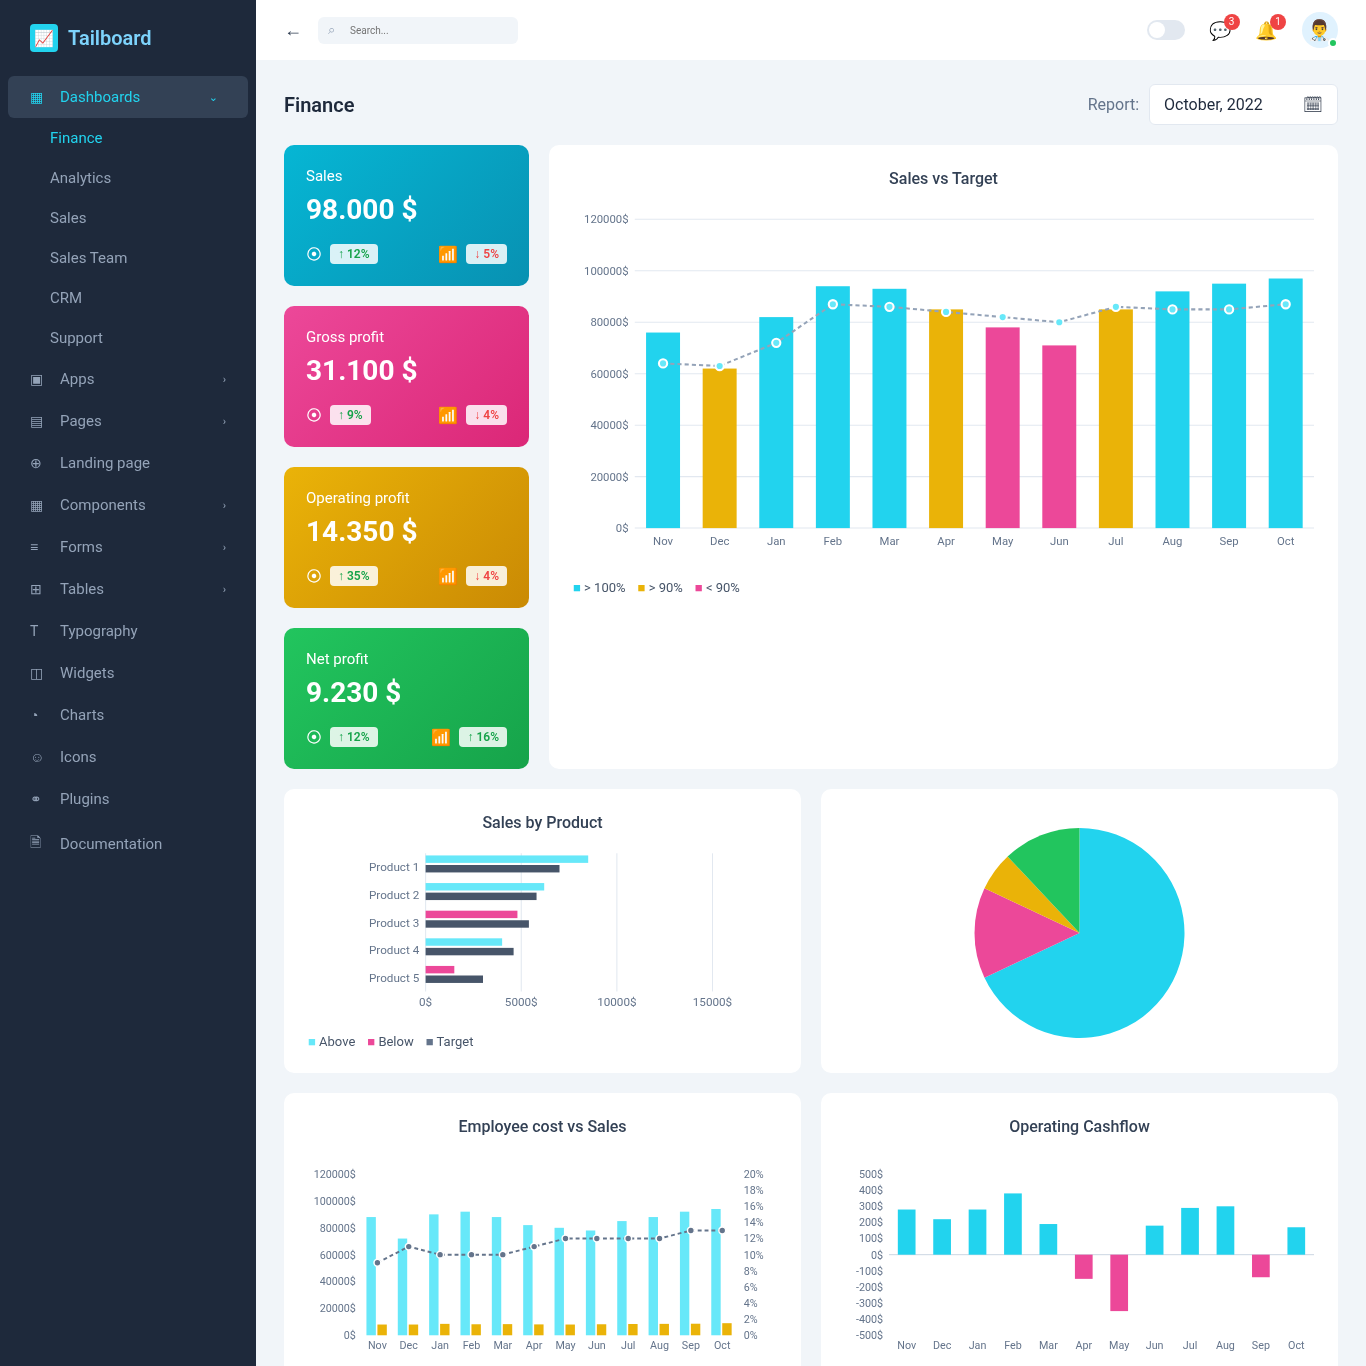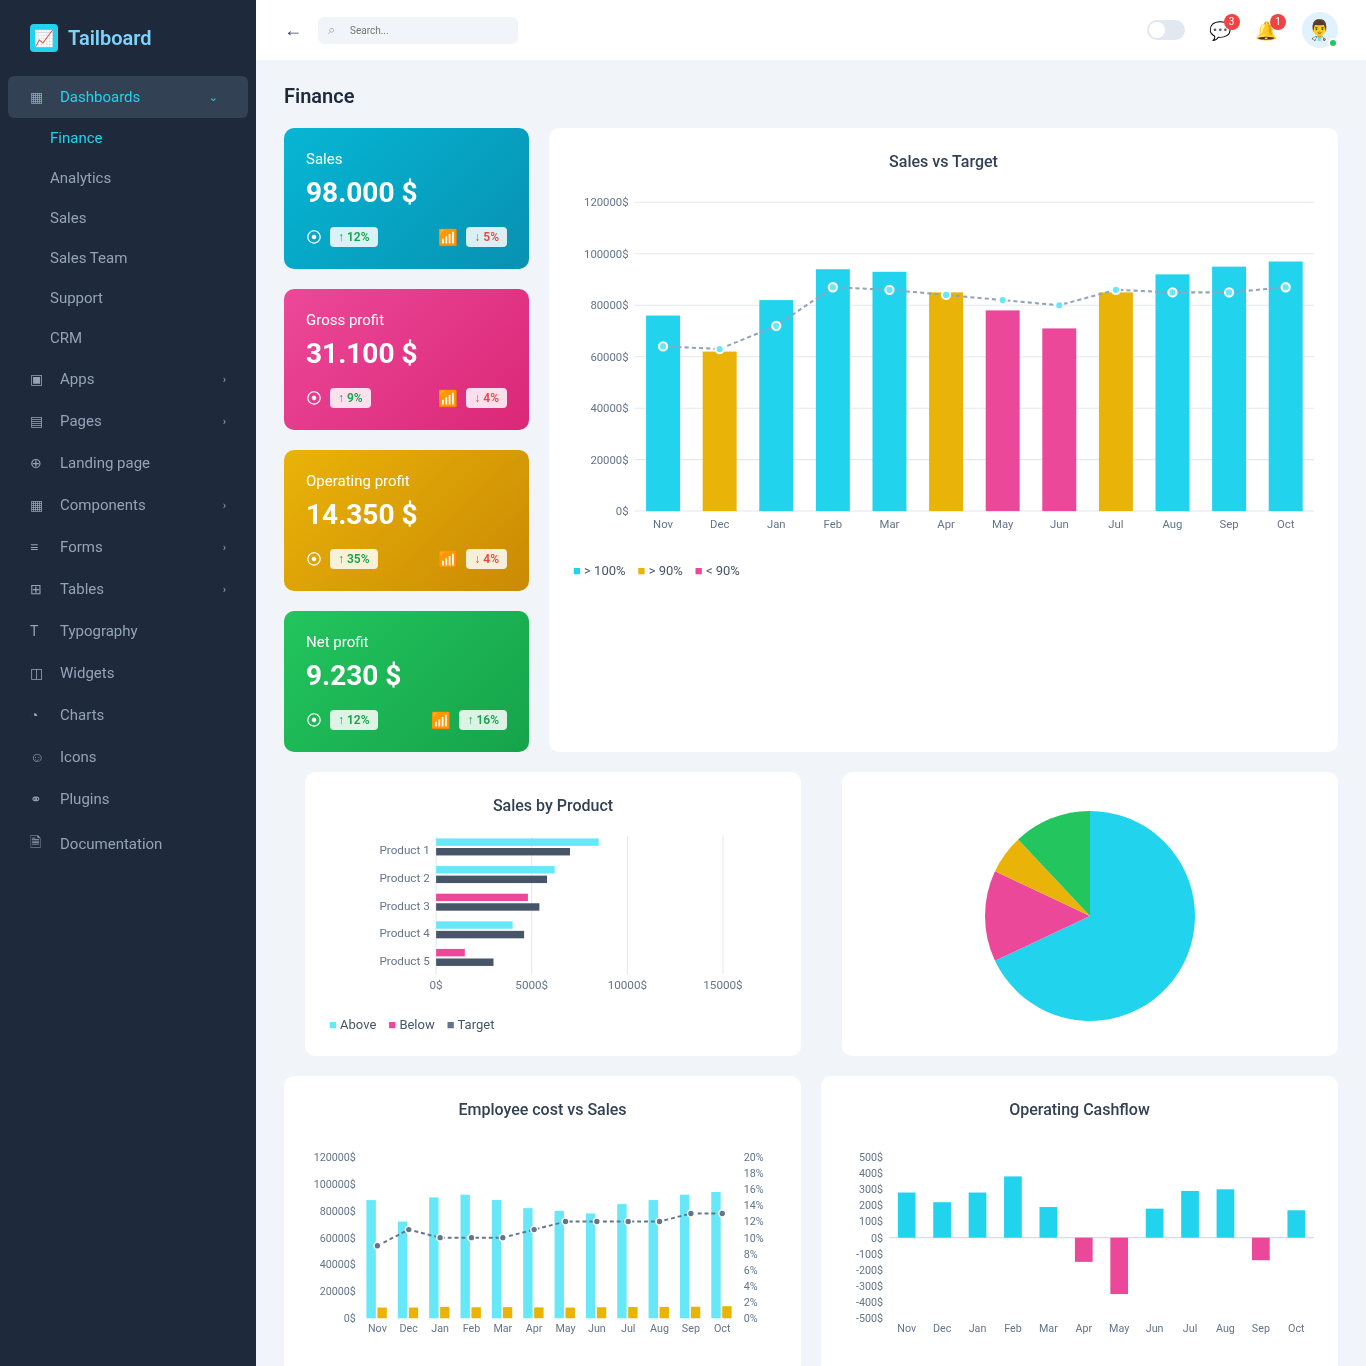--- a/index.html
+++ b/index.html
@@ -45,21 +45,21 @@
 .stat-foot { display: flex; align-items: center; gap: 8px; }
 .chip { background: rgba(255,255,255,0.85); color: #16a34a; font-size: 12px; padding: 3px 8px; border-radius: 4px; font-weight: 600; }
 .chip.down { color: #ef4444; }
 .chip.up::before { content: "↑ "; }
 .chip.down::before { content: "↓ "; }
 .stat-foot .sicon2 { color: white; margin-left: auto; }
 .card { background: white; border-radius: 10px; padding: 24px; }
 .card-title { text-align: center; font-size: 16px; font-weight: 500; color: #334155; margin-bottom: 16px; }
 .big-chart { flex: 1; }
 .row2 { display: flex; gap: 20px; margin-top: 20px; }
-.row2 .card { flex: 1; margin-left: 21px; }
+.row2 .card { flex: 1; }
 .row3 { display: flex; gap: 20px; margin-top: 20px; }
 .row3 .card { flex: 1; }
 svg text { font-size: 11px; fill: #64748b; }
 .legend { display: flex; gap: 12px; margin-top: 12px; font-size: 13px; color: #475569; }
 .legend span::before { content: "■ "; }
 .lg-cyan::before { color: #22d3ee; }
 .lg-yellow::before { color: #eab308; }
 .lg-pink::before { color: #ec4899; }
 .lg-gray::before { color: #64748b; }
 .lg-lcyan::before { color: #67e8f9; }
@@ -75,22 +75,22 @@
   <div class="nav-item active">
     <span class="nav-icon">▦</span>
     <span>Dashboards</span>
     <span class="chev">⌄</span>
   </div>
   <div class="subnav">
     <div class="sub-item sel">Finance</div>
     <div class="sub-item">Analytics</div>
     <div class="sub-item">Sales</div>
     <div class="sub-item">Sales Team</div>
+    <div class="sub-item">CRM</div>
     <div class="sub-item">Support</div>
-    <div class="sub-item">CRM</div>
   </div>
   <div class="nav-item">
       <span class="nav-icon">▣</span>
       <span>Apps</span>
       <span class="chev">›</span>
     </div>
   <div class="nav-item">
       <span class="nav-icon">▤</span>
       <span>Pages</span>
       <span class="chev">›</span>
@@ -151,20 +151,27 @@
       <div class="toggle"></div>
       <div class="icon-badge">💬<span class="badge">3</span></div>
       <div class="icon-badge">🔔<span class="badge">1</span></div>
       <div class="avatar">👨‍⚕️<span class="dot"></span></div>
     </div>
   </div>
 
   <div class="content">
     <div class="page-head">
       <div class="page-title">Finance</div>
+      <div class="report-sel">
+        <span>Report:</span>
+        <div class="date-box">
+          <span>October, 2022</span>
+          <span>🗓</span>
+        </div>
+      </div>
     </div>
 
     <div class="row">
       <div class="stat-col" id="stat-col">
           <div class="stat-card c1">
             <div class="stat-title">Sales</div>
     <div class="stat-value">98.000 $</div>
     <div class="stat-foot">
       <span>⦿</span>
       <span class="chip up">12%</span>

